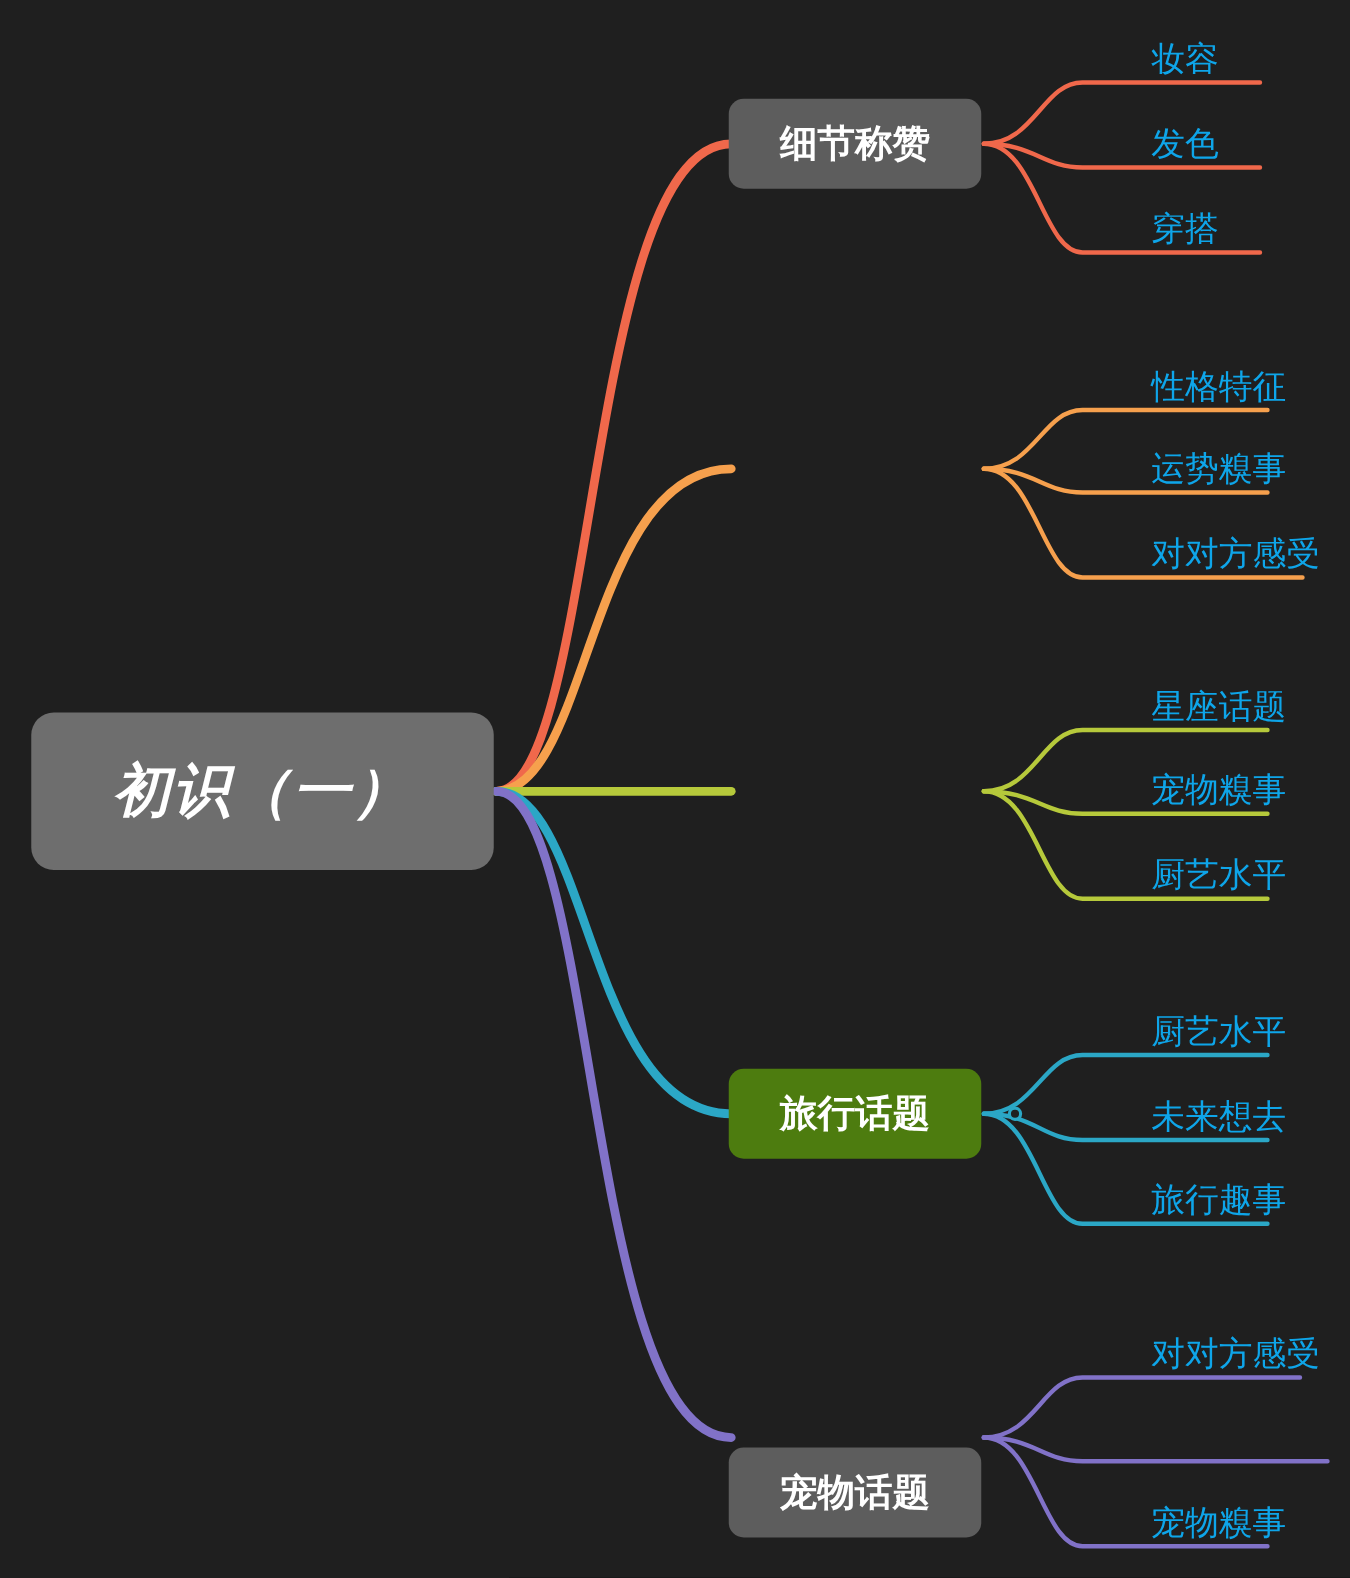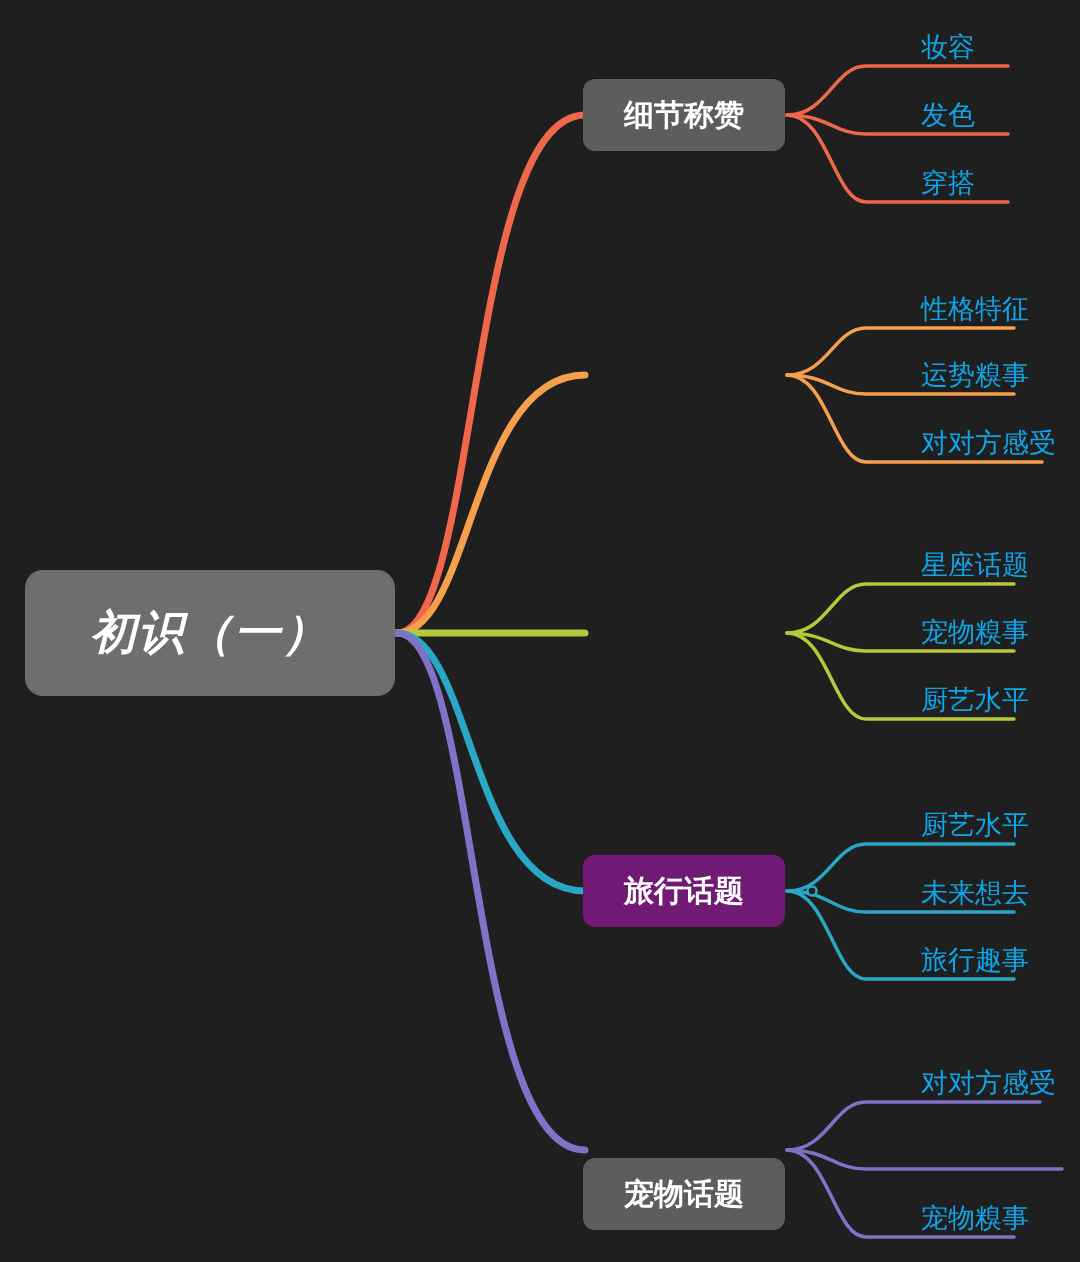--- a/index.html
+++ b/index.html
@@ -58,21 +58,21 @@
     <circle cx="812" cy="891" r="4.5" stroke-width="2.5" fill="#1f1f1f" stroke="#2ba7c6"></circle>
 
     <path d="M 787 1150 C 828 1150 834 1102 866 1102 H 1040" stroke-width="3.5" stroke="#8172c8"></path>
     <path d="M 787 1150 C 828 1150 834 1169 866 1169 H 1062" stroke-width="3.5" stroke="#8172c8"></path>
     <path d="M 787 1150 C 828 1150 834 1237 866 1237 H 1014" stroke-width="3.5" stroke="#8172c8"></path>
   </svg>
 
   <div class="node root" style="background-color: rgb(110, 110, 110);">初识（一）</div>
 
   <div class="node branch b0" style="background-color: rgb(93, 93, 93);">细节称赞</div>
-  <div class="node branch b3" style="background-color: #701a75;">旅行话题</div>
+  <div class="node branch b3" style="background-color: #4d7c0f;">旅行话题</div>
   <div class="node branch b4" style="background-color: rgb(93, 93, 93); margin-top: 44px;">宠物话题</div>
 
   <div class="leaf" style="top:30px">妆容</div>
   <div class="leaf" style="top:98px">发色</div>
   <div class="leaf" style="top:166px">穿搭</div>
 
   <div class="leaf" style="top:292px">性格特征</div>
   <div class="leaf" style="top:358px">运势糗事</div>
   <div class="leaf" style="top:426px">对对方感受</div>
 

